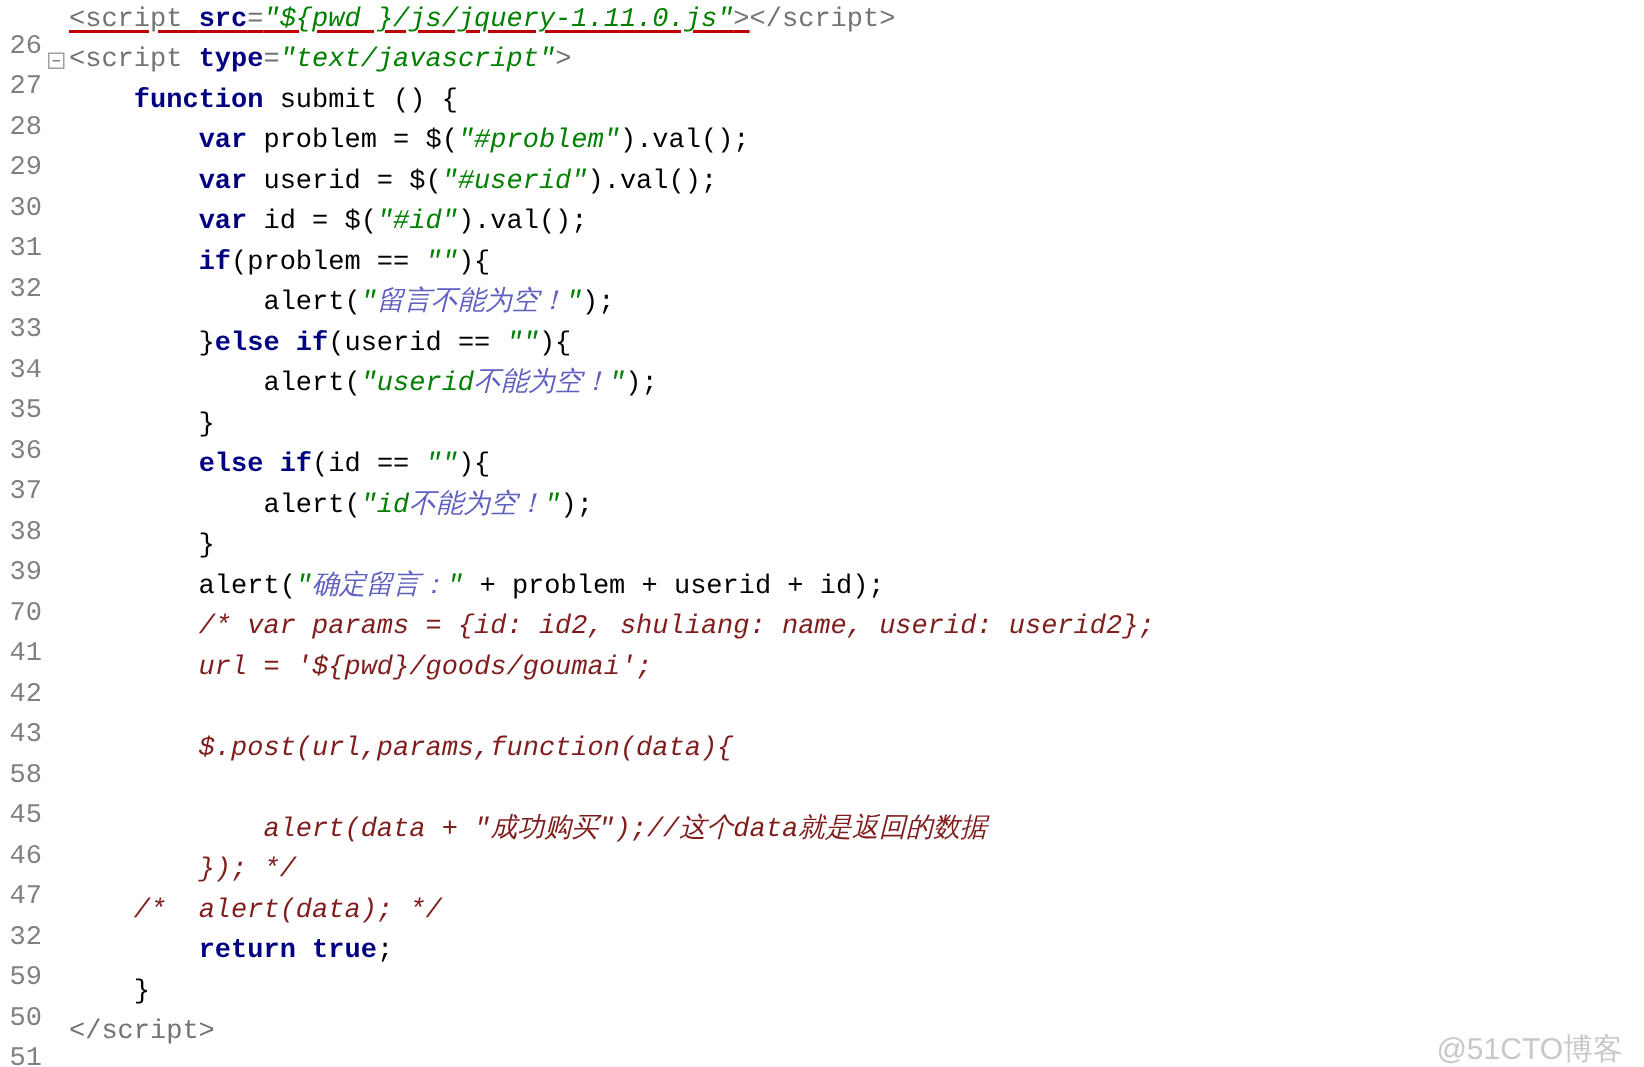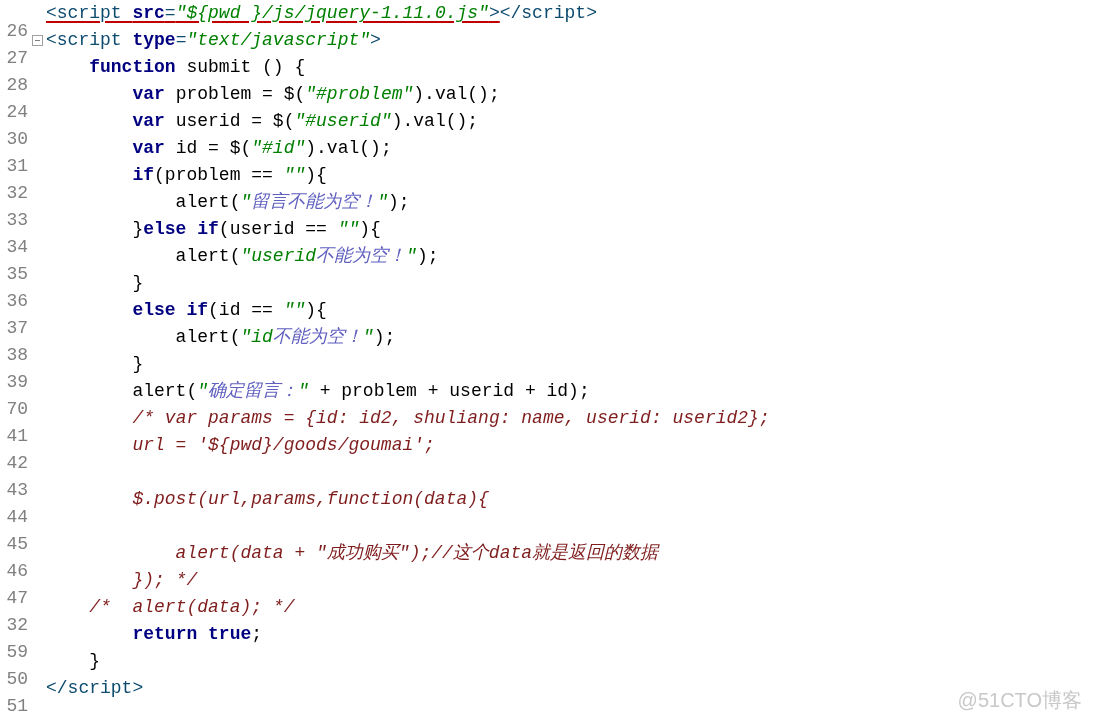--- a/index.html
+++ b/index.html
@@ -47,21 +47,21 @@
     width:5px;
     height:1px;
     background:#808080;
   }
   .codecol {
     flex: 1 1 auto;
     white-space: pre;
   }
   .ln { height: 27px; }
   .code-line { height: 27px; }
-  .t-tag   { color: #0c4a6e; }   
+  .t-tag   { color: #737373; }   
   .t-kw    { color: #000080; font-weight: bold; } 
   .t-str   { color: #008000; font-style: italic; } 
   .t-str-cjk { color: #6060c0; font-style: italic; text-align: center; }
   .t-cmt   { color: #7f1d1d; font-style: italic; }
   .t-underline { text-decoration: underline; text-decoration-color: #c00000; text-decoration-thickness:2px; text-underline-offset:3px;}
   .watermark {
     position: absolute;
     right: 14px;
     bottom: 6px;
     color: #c8c8c8;
@@ -70,36 +70,36 @@
   }
 </style>
 </head>
 <body>
 
 <div class="editor">
   <div class="gutter" id="gutter">
       <div class="ln">26</div>
       <div class="ln">27</div>
       <div class="ln">28</div>
-      <div class="ln">24</div>
+      <div class="ln">29</div>
       <div class="ln">30</div>
       <div class="ln">31</div>
       <div class="ln">32</div>
       <div class="ln">33</div>
       <div class="ln">34</div>
       <div class="ln">35</div>
       <div class="ln">36</div>
       <div class="ln">37</div>
       <div class="ln">38</div>
       <div class="ln">39</div>
       <div class="ln">70</div>
       <div class="ln">41</div>
       <div class="ln">42</div>
       <div class="ln">43</div>
-      <div class="ln">44</div>
+      <div class="ln">58</div>
       <div class="ln">45</div>
       <div class="ln">46</div>
       <div class="ln">47</div>
       <div class="ln">32</div>
       <div class="ln">59</div>
       <div class="ln">50</div>
       <div class="ln">51</div>
     </div>
   <div class="fold-col" id="foldcol">
       <div class="fold-marker" style="top: 35px;"></div>

